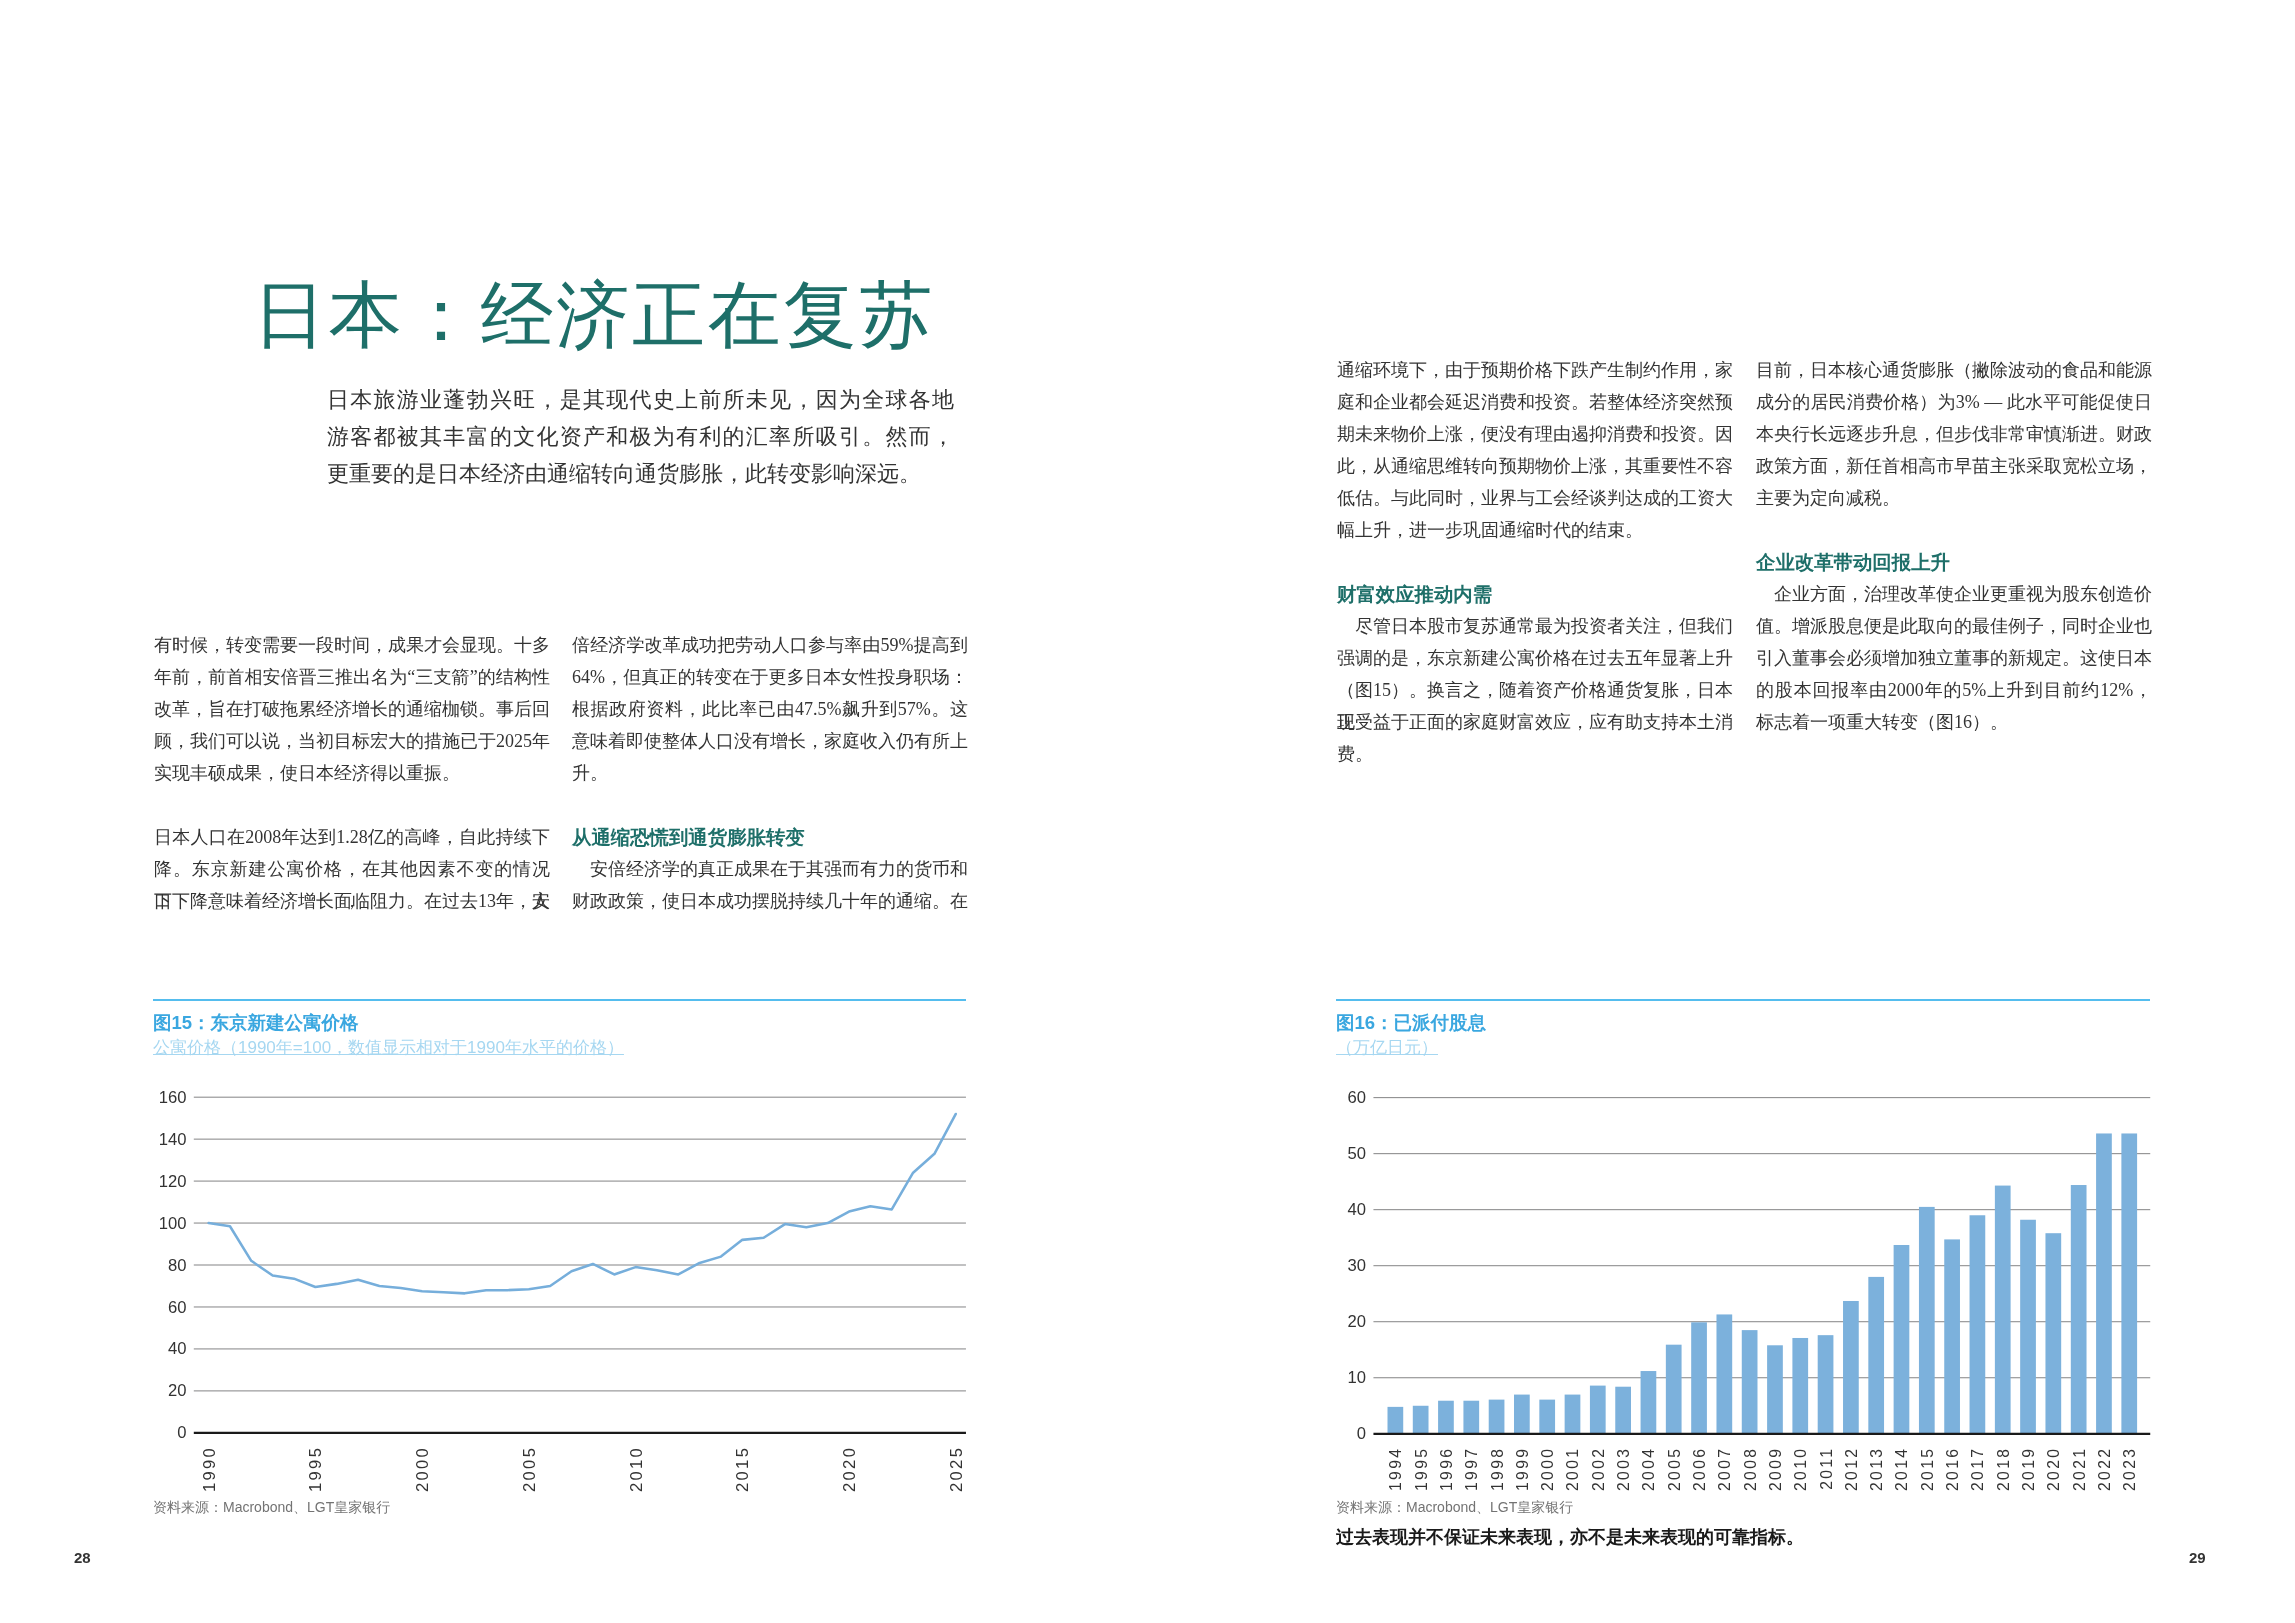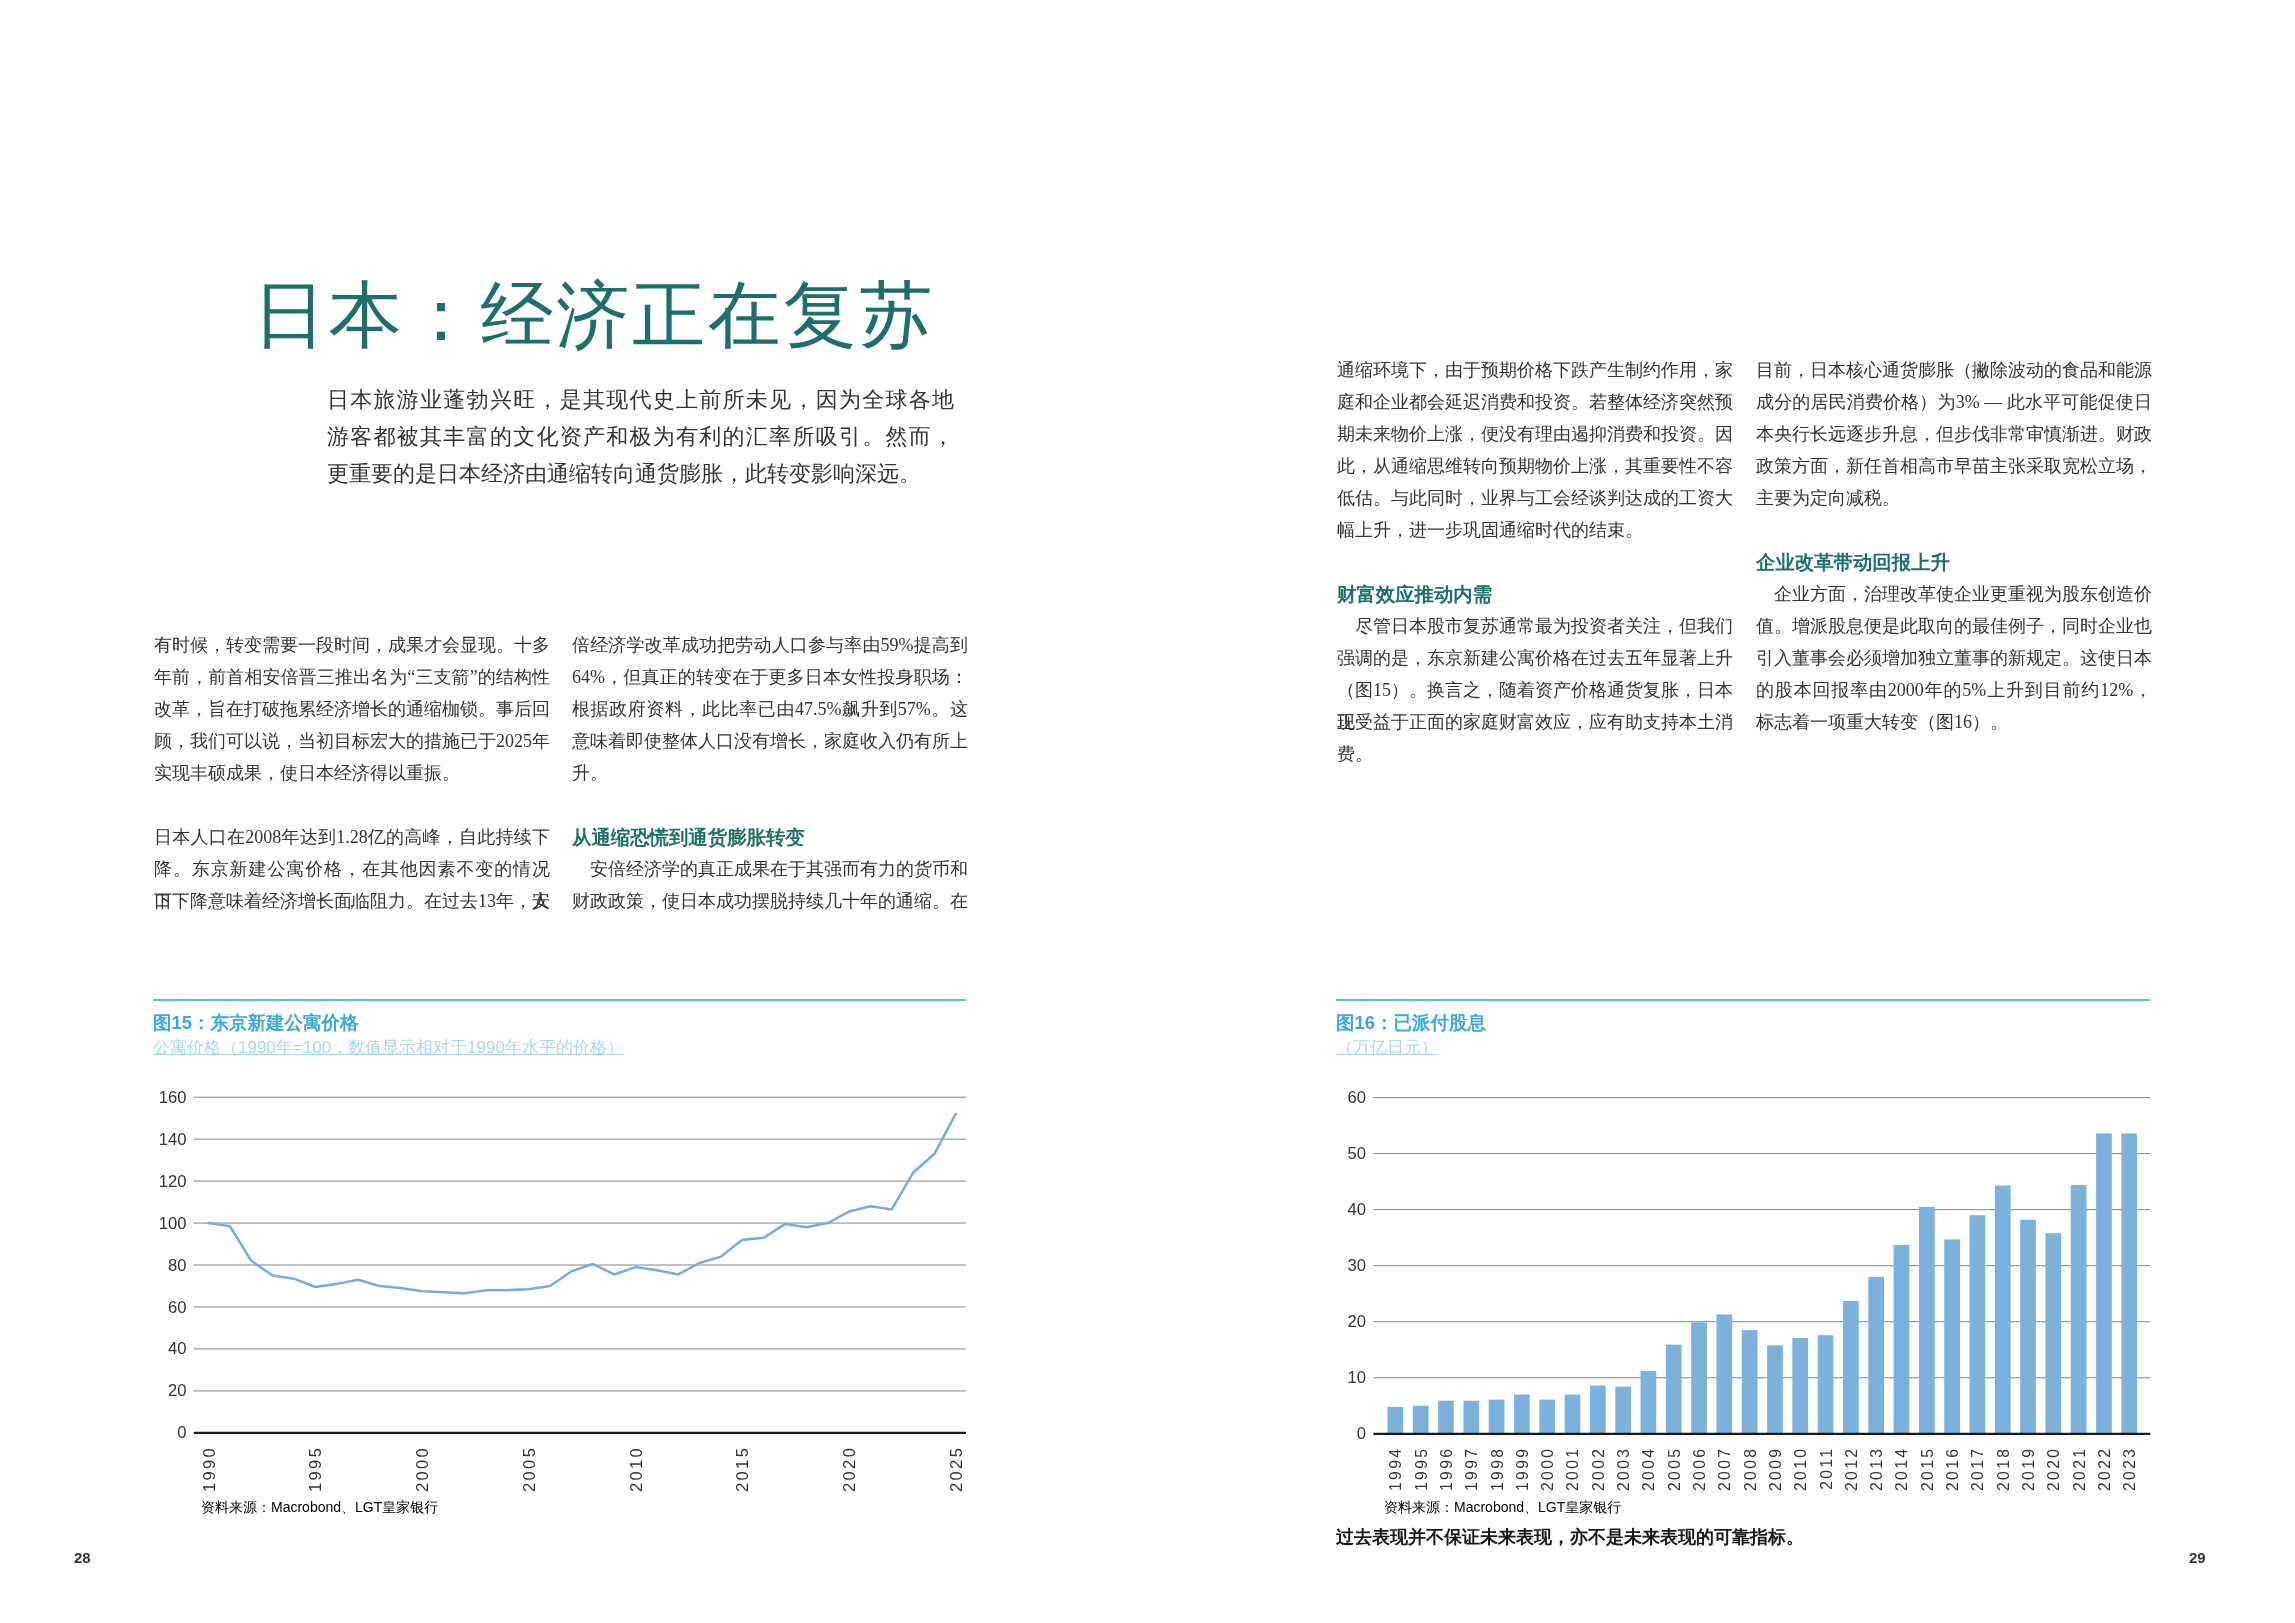--- a/index.html
+++ b/index.html
@@ -29,21 +29,21 @@
   .bodycol .line{height:32px;line-height:32px;font-family:Liberation Serif, serif;}
   .line.just{text-align:justify;text-align-last:justify;}
   .intro .line.just{text-align:justify;text-align-last:justify;}
   .block{margin:0;}
   .block.gap-before{margin-top:32px;}
   .subhead{color:#1e6f69;font-size:19.4px;height:32px;line-height:32px;font-weight:700;white-space:nowrap;}
   
   .fig-rule{height:2.3px;background:#55bdee;}
   .fig-title{font-size:18.5px;font-weight:bold;color:#3aa7e0;white-space:nowrap;}
   .fig-subtitle{font-size:17px;font-weight:300;color:#a6d7f1;white-space:nowrap;text-decoration:underline;}
-  .fig-source{font-size:14px;font-weight:300;color:#000000;white-space:nowrap;margin-left:48px;}
+  .fig-source{font-size:14px;font-weight:300;color:#737373;white-space:nowrap;}
   .fig-disclaimer{font-size:18px;font-weight:bold;color:#1a1a1a;white-space:nowrap;}
   .pagenum{font-size:15px;font-weight:700;color:#333;}
   svg text{font-family:"Liberation Sans","DejaVu Sans",sans-serif;}
 </style>
 </head>
 <body>
 
 <div class="sheet">
 
   <h1 class="abs main-title">日本：经济正在复苏</h1>

